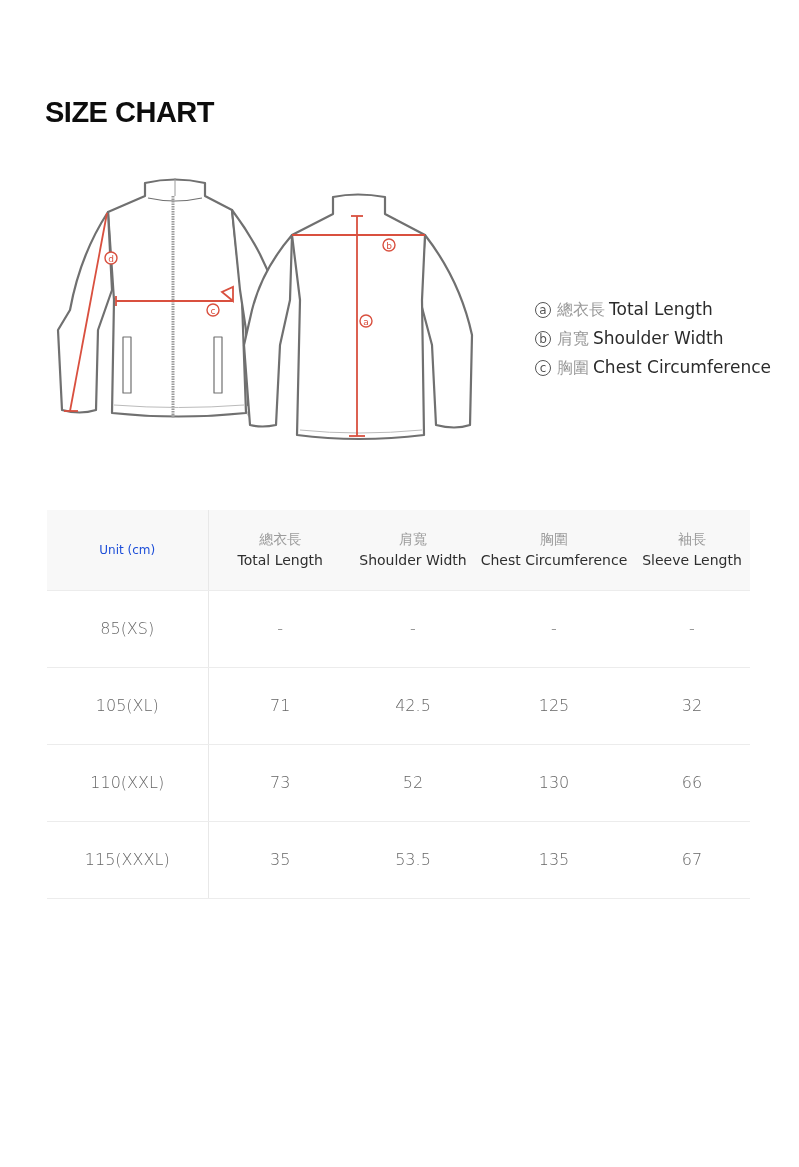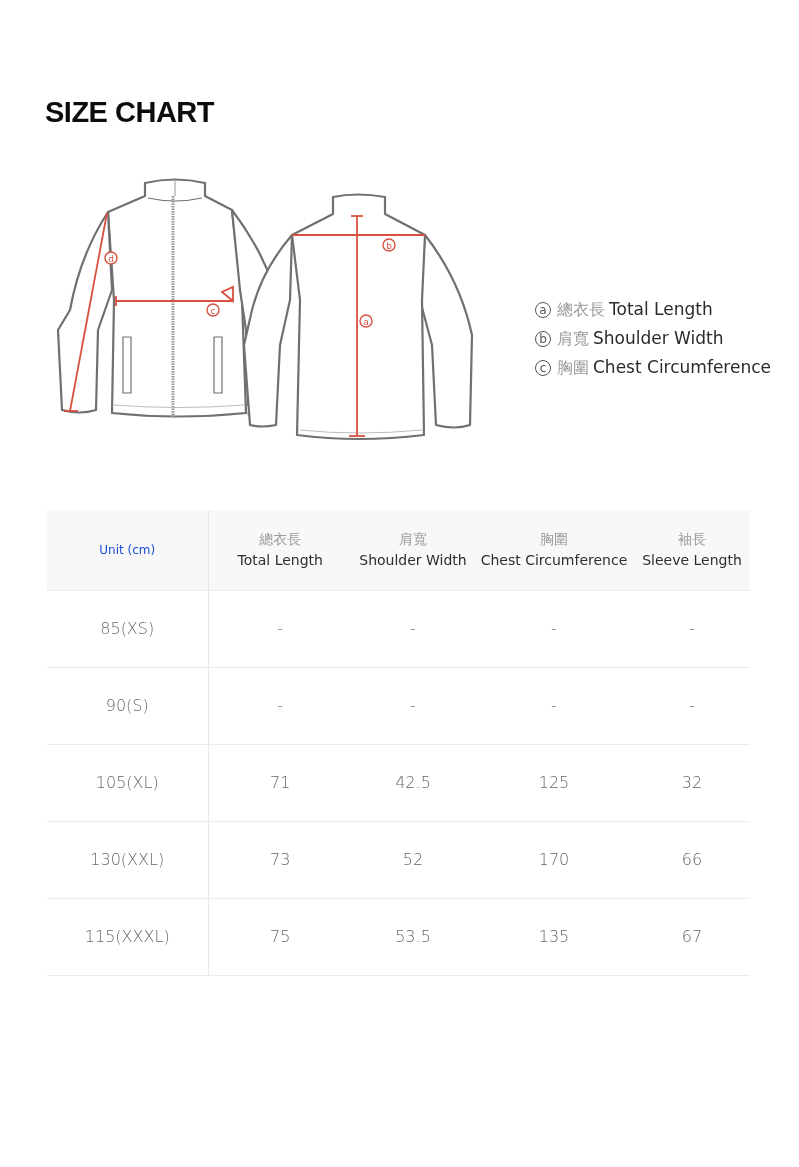--- a/index.html
+++ b/index.html
@@ -131,41 +131,34 @@
   </thead>
   <tbody>
     <tr>
       <td class="size-label firstcol">85(XS)</td>
       <td class="dash">-</td>
       <td class="dash">-</td>
       <td class="dash">-</td>
       <td class="dash">-</td>
     </tr>
     <tr>
-      <td class="size-label firstcol">90(S)</td>
-      <td class="dash">-</td>
-      <td class="dash">-</td>
-      <td class="dash">-</td>
-      <td class="dash">-</td>
-    </tr>
-    <tr>
       <td class="size-label firstcol">105(XL)</td>
       <td>71</td>
       <td>42.5</td>
       <td>125</td>
       <td>32</td>
     </tr>
     <tr>
-      <td class="size-label firstcol">130(XXL)</td>
+      <td class="size-label firstcol">110(XXL)</td>
       <td>73</td>
       <td>52</td>
-      <td>170</td>
+      <td>130</td>
       <td>66</td>
     </tr>
     <tr>
       <td class="size-label firstcol">115(XXXL)</td>
-      <td>75</td>
+      <td>35</td>
       <td>53.5</td>
       <td>135</td>
       <td>67</td>
     </tr>
   </tbody>
 </table>
 
 </body></html>

